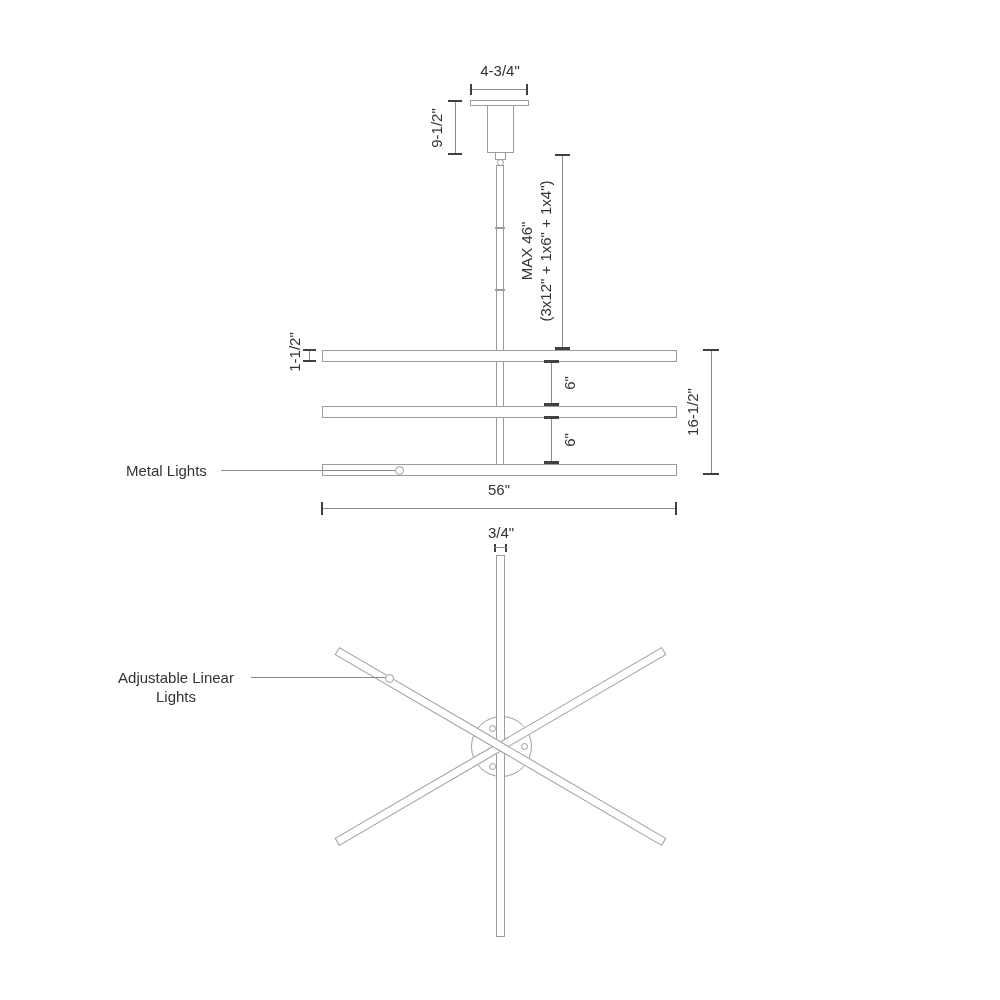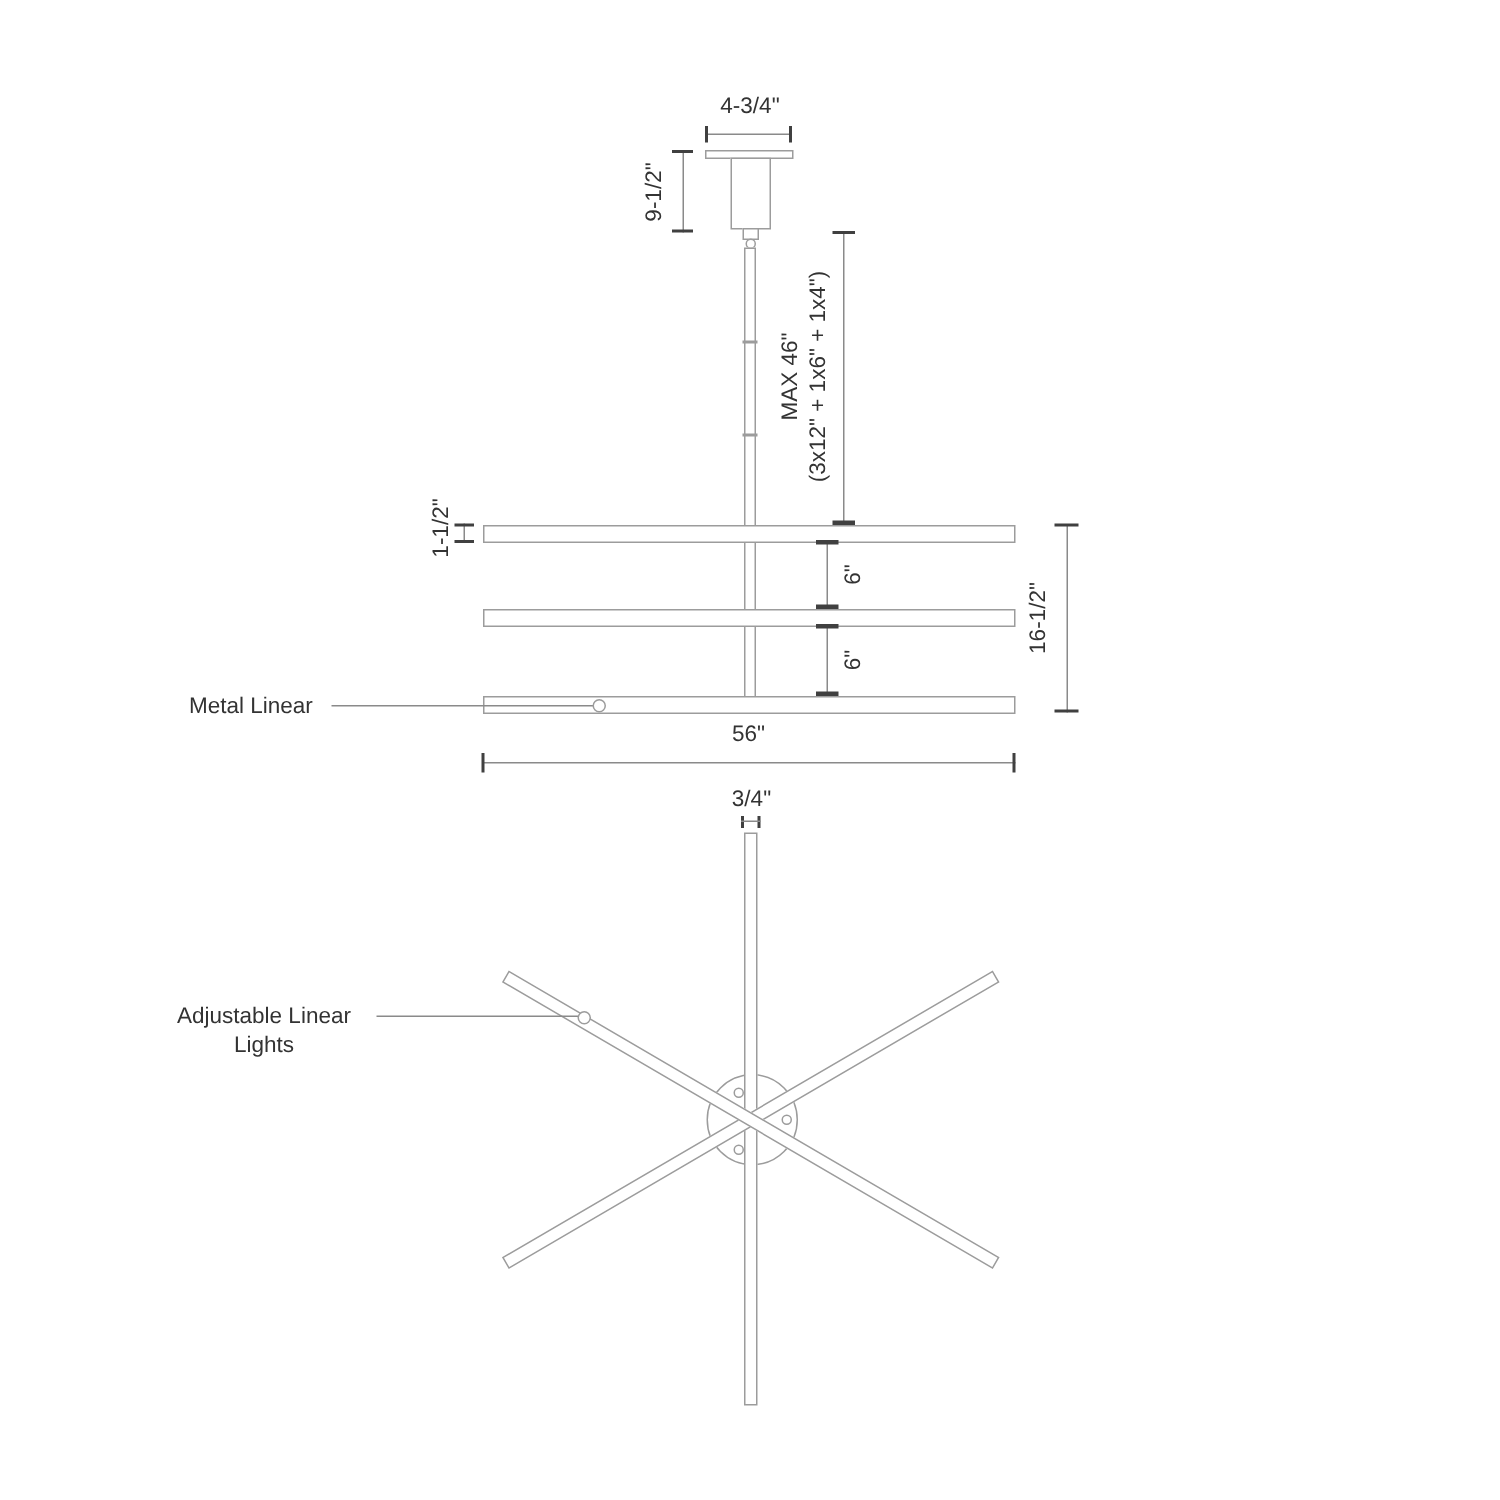--- a/index.html
+++ b/index.html
@@ -74,21 +74,21 @@
     <div class="abs dimline" style="left:711px;top:350px;width:1px;height:125px;"></div>
     <div class="abs tick" style="left:703px;top:349px;width:16px;height:2px;"></div>
     <div class="abs tick" style="left:703px;top:473px;width:16px;height:2px;"></div>
     <div class="abs txt rot" style="left:692px;top:412px;">16-1/2"</div>
 
     <div class="abs txt center" style="left:419px;top:481px;width:160px;">56"</div>
     <div class="abs dimline" style="left:322px;top:508px;width:355px;height:1px;"></div>
     <div class="abs tick" style="left:321px;top:502px;width:2px;height:13px;"></div>
     <div class="abs tick" style="left:675px;top:502px;width:2px;height:13px;"></div>
 
-    <div class="abs txt" style="left:126px;top:462px;">Metal Linear</div>
+    <div class="abs txt" style="left:126px;top:462px;">Metal Lights</div>
     <div class="abs dimline z3" style="left:221px;top:470px;width:175px;height:1px;"></div>
     <div class="abs stroke round z3" style="left:395px;top:466px;width:9px;height:9px;"></div>
   </div>
 
   <div>
 
     <div class="abs txt center" style="left:441px;top:524px;width:120px;">3/4"</div>
     <div class="abs tick" style="left:494px;top:544px;width:2px;height:8px;"></div>
     <div class="abs tick" style="left:505px;top:544px;width:2px;height:8px;"></div>
     <div class="abs dimline" style="left:494px;top:547px;width:13px;height:1px;"></div>

